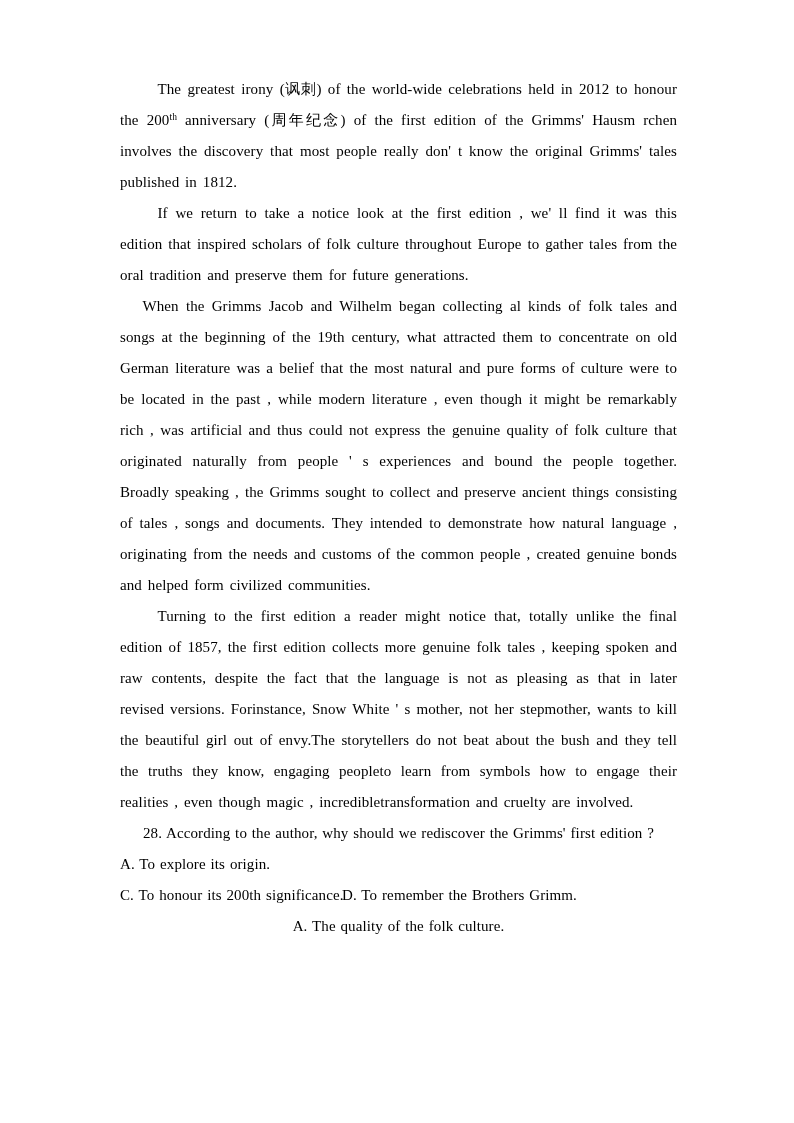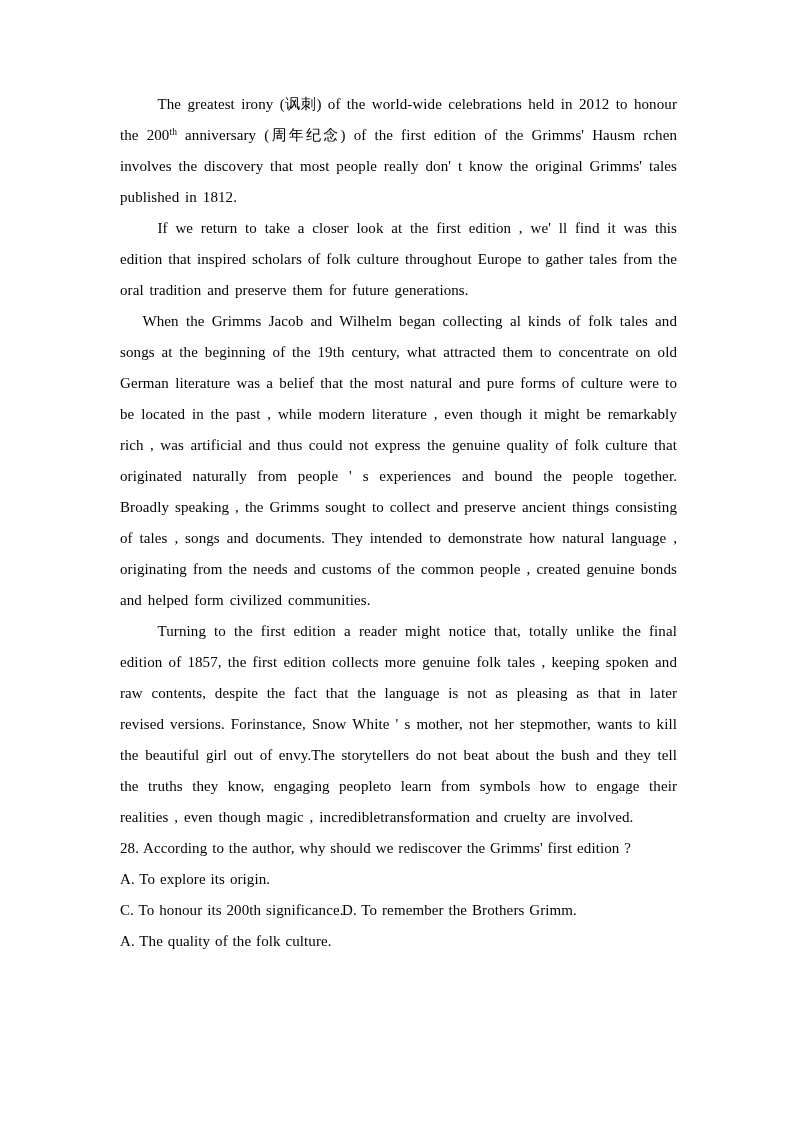--- a/index.html
+++ b/index.html
@@ -12,21 +12,21 @@
     width: 794px;
     height: 1123px;
     background: #ffffff;
     overflow: hidden;
     font-family: "Liberation Serif", "DejaVu Serif", serif;
     color: #000000;
   }
   .content {
     position: absolute;
     left: 120px;
-    top: 89px;
+    top: 74px;
     width: 557px;
     font-size: 15px;
     line-height: 31px;
     letter-spacing: 0.1px;
   }
   .para {
     margin: 0;
     text-align: justify;
     text-indent: 2.5em;
     word-spacing: 2px;
@@ -34,21 +34,21 @@
   .para.indent-sm {
     text-indent: 1.5em;
   }
   sup.ordinal {
     font-size: 9.5px;
     line-height: 0;
     vertical-align: 5px;
   }
   .qline {
     margin: 0;
-    text-align: left;
+    text-align: center;
     word-spacing: 1px;
   }
   .opt-row {
     display: flex;
     word-spacing: 1px;
   }
   .opt {
     display: block;
     white-space: nowrap;
     font-family: Liberation Serif, serif;
@@ -57,21 +57,21 @@
   .opt.col-c { flex: 0 0 222px; width: 222px; }
 </style>
 </head>
 <body>
 
 <div class="page">
   <div class="content">
 
     <p class="para"><span>The greatest irony (讽刺) of the world-wide celebrations held in 2012 to honour the 200</span><sup class="ordinal">th</sup><span> anniversary (周年纪念) of the first edition of the Grimms' Hausm rchen involves the discovery that most people really don' t know the original Grimms' tales published in 1812.</span></p>
 
-    <p class="para">If we return to take a closer look at the first edition , we' ll find it was this edition that inspired scholars of folk culture throughout Europe to gather tales from the oral tradition and preserve them for future generations.</p>
+    <p class="para">If we return to take a notice look at the first edition , we' ll find it was this edition that inspired scholars of folk culture throughout Europe to gather tales from the oral tradition and preserve them for future generations.</p>
 
     <p class="para indent-sm">When the Grimms Jacob and Wilhelm began collecting al kinds of folk tales and songs at the beginning of the 19th century, what attracted them to concentrate on old German literature was a belief that the most natural and pure forms of culture were to be located in the past , while modern literature , even though it might be remarkably rich , was artificial and thus could not express the genuine quality of folk culture that originated naturally from people ' s experiences and bound the people together. Broadly speaking , the Grimms sought to collect and preserve ancient things consisting of tales , songs and documents. They intended to demonstrate how natural language , originating from the needs and customs of the common people , created genuine bonds and helped form civilized communities.</p>
 
     <p class="para">Turning to the first edition a reader might notice that, totally unlike the final edition of 1857, the first edition collects more genuine folk tales , keeping spoken and raw contents, despite the fact that the language is not as pleasing as that in later revised versions. Forinstance, Snow White ' s mother, not her stepmother, wants to kill the beautiful girl out of envy.The storytellers do not beat about the bush and they tell the truths they know, engaging peopleto learn from symbols how to engage their realities , even though magic , incredibletransformation and cruelty are involved.</p>
 
 
     <div class="qline">28. According to the author, why should we rediscover the Grimms' first edition ?</div>
 
     <div class="opt-row">
       <span class="opt col-a">A. To explore its origin.</span>

